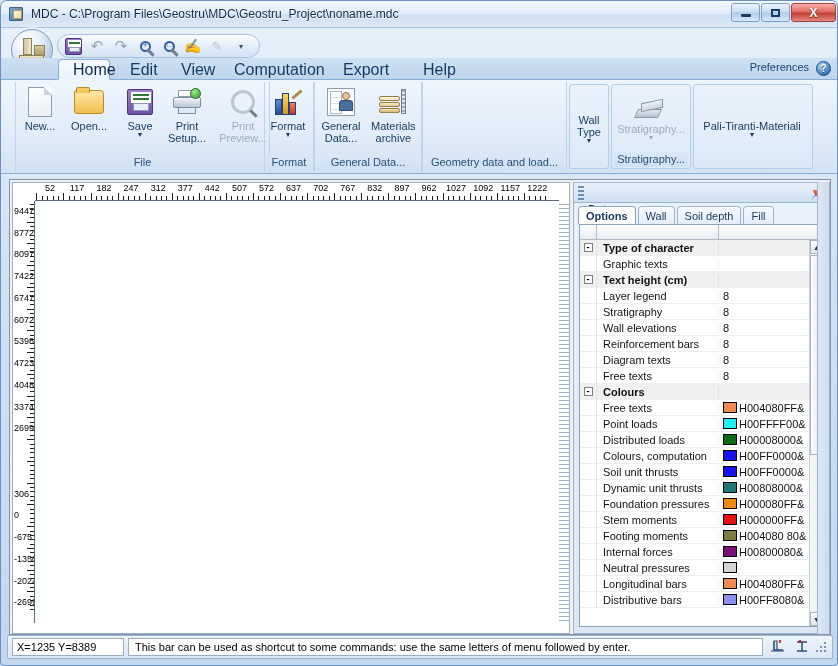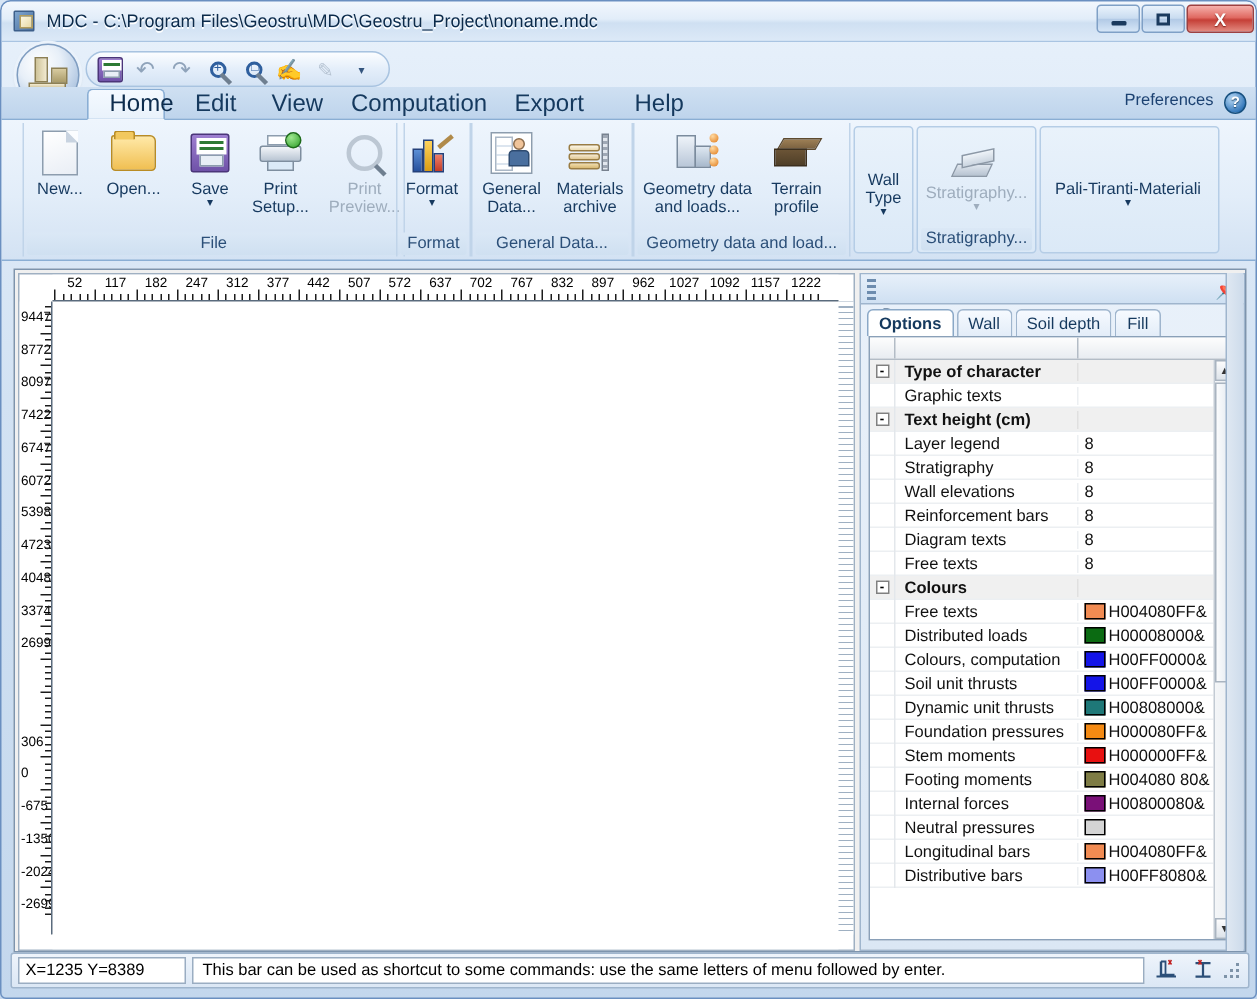--- a/index.html
+++ b/index.html
@@ -481,45 +481,20 @@
           </div>
             </div>
           <div class="lbl">Materials
 archive</div>
         </div>
       </div>
       <div class="glabel">General Data...</div>
     </div>
 
     <div class="rgroup" style="left:421px;width:145px;">
-      <div class="gitems">
-        <div class="rbtn" style="min-width:84px;">
-          <div class="ico">
-              <div class="ic ic-bldg">
-            <div class="b1"></div>
-                <div class="b2"></div>
-            <div class="dot" style="top:1px;"></div>
-                <div class="dot" style="top:9px;"></div>
-                <div class="dot" style="top:17px;"></div>
-          </div>
-            </div>
-          <div class="lbl">Geometry data
-and loads...</div>
-        </div>
-        <div class="rbtn" style="min-width:48px;">
-          <div class="ico">
-              <div class="ic ic-brick">
-            <div class="top"></div>
-                <div class="fr"></div>
-          </div>
-            </div>
-          <div class="lbl">Terrain
-profile</div>
-        </div>
-      </div>
       <div class="glabel">Geometry data and load...</div>
     </div>
 
     <div class="rgroup panelbox" style="left:568px;width:40px;top:4px;height:85px;border-radius:3px;">
       <div class="gitems" style="justify-content:center;align-items:center;height:85px;">
         <div class="rbtn" style="min-width:36px;">
           <div class="lbl">Wall
 Type</div>
           <div class="caret">▾</div>
         </div>
@@ -881,20 +856,28 @@
             <div class="grow">
               <div class="gexp"></div>
               <div class="gname">Free texts</div>
               <div class="gval">
                 <span class="sw" style="background: rgb(242, 139, 82);"></span>
                 <span>H004080FF&amp;</span>
               </div>
             </div>
             <div class="grow">
               <div class="gexp"></div>
+              <div class="gname">Point loads</div>
+              <div class="gval">
+                <span class="sw" style="background: rgb(32, 240, 240);"></span>
+                <span>H00FFFF00&amp;</span>
+              </div>
+            </div>
+            <div class="grow">
+              <div class="gexp"></div>
               <div class="gname">Distributed loads</div>
               <div class="gval">
                 <span class="sw" style="background: rgb(11, 107, 18);"></span>
                 <span>H00008000&amp;</span>
               </div>
             </div>
             <div class="grow">
               <div class="gexp"></div>
               <div class="gname">Colours, computation</div>
               <div class="gval">

